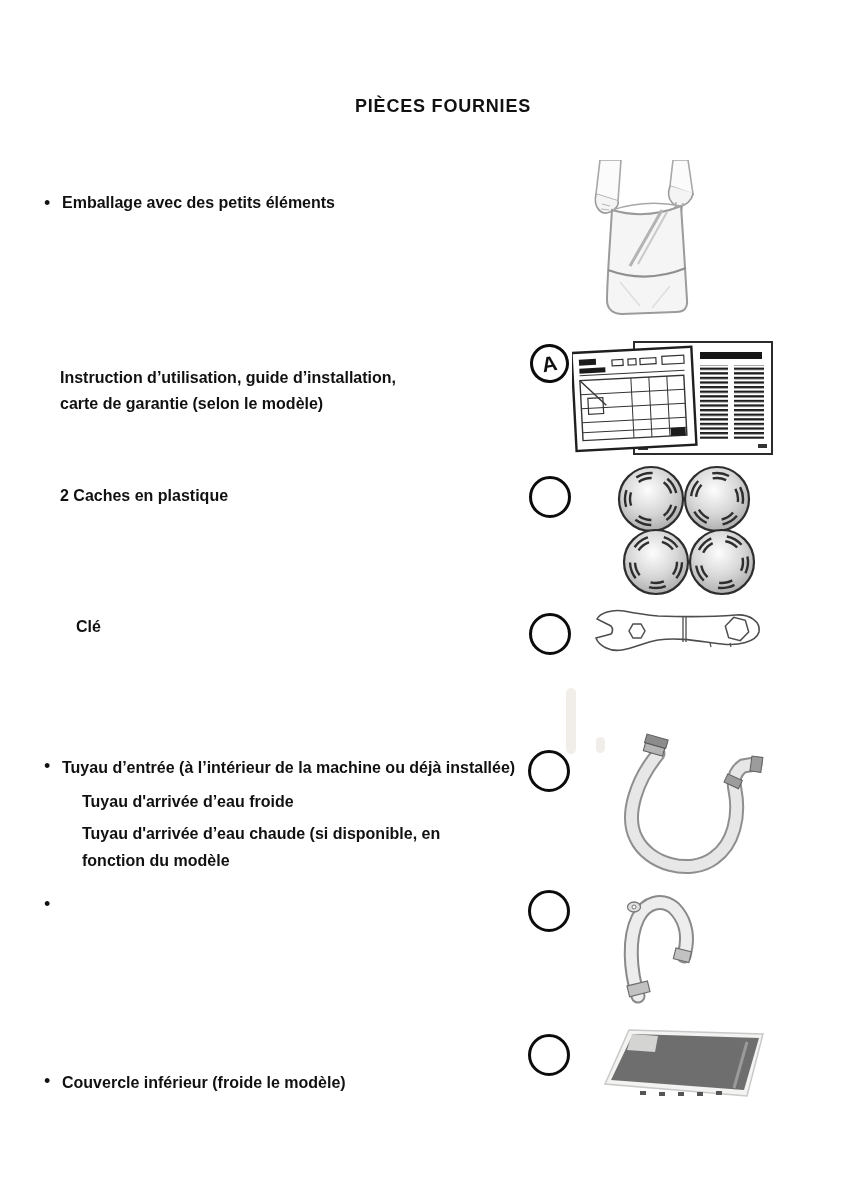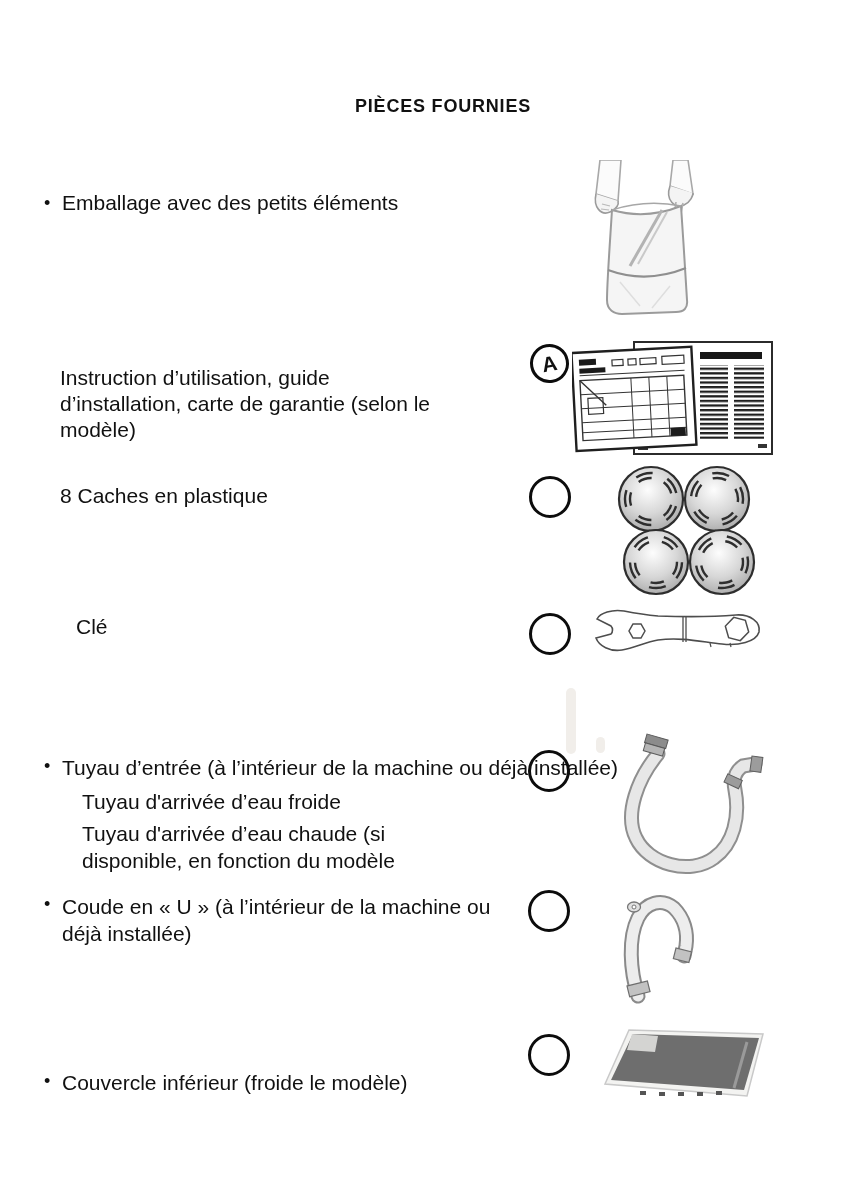--- a/index.html
+++ b/index.html
@@ -11,21 +11,21 @@
     font-family:"Liberation Sans","DejaVu Sans",sans-serif;
     color:#111;
     overflow:hidden;
   }
   .abs{position:absolute;}
   .doc-title{
     left:0;right:0;top:96px;
     text-align:center;
     font-size:18px;font-weight:bold;letter-spacing:0.8px;margin-left:44px;
   }
-  .body-text{font-size:21px;line-height:26px;}
+  .body-text{font-size:16px;line-height:26px;font-weight:bold;}
   .bullet{
     font-size:18px;line-height:26px;
   }
   .nowrap{white-space:nowrap;}
   .check-circle{
     width:36px;height:36px;
     border:3.2px solid #0c0c0c;
     border-radius:50%;
     background:transparent;
   }
@@ -110,21 +110,21 @@
         <rect x="9" y="38" width="104" height="60" fill="none" stroke="#333" stroke-width="1.4"></rect>
         <path d="M9,52 H113 M9,66 H113 M9,80 H113 M9,90 H113" stroke="#333" stroke-width="1"></path>
         <path d="M60,38 V98 M78,38 V98 M96,38 V98" stroke="#333" stroke-width="1"></path>
         <path d="M9,38 L34,64" stroke="#333" stroke-width="1.4"></path>
         <rect x="16" y="56" width="15" height="16" fill="none" stroke="#333" stroke-width="1.2"></rect>
         <rect x="97" y="90" width="15" height="8" fill="#1c1c1c"></rect>
       </g>
     </svg>
   </div>
 
-  <div class="abs body-text nowrap" style="left:60px;top:483px;">8 Caches en plastique</div>
+  <div class="abs body-text nowrap" style="left:60px;top:483px;">2 Caches en plastique</div>
   <div class="abs check-circle" style="left:529px;top:476px;"></div>
 
   <div class="abs" style="left:615px;top:462px;">
     <svg width="145" height="138" viewBox="0 0 145 138">
       <defs>
         <radialGradient id="capG" cx="45%" cy="36%" r="68%">
           <stop offset="0%" stop-color="#fdfdfd"></stop>
           <stop offset="55%" stop-color="#d7d7d7"></stop>
           <stop offset="100%" stop-color="#a9a9a9"></stop>
         </radialGradient>
@@ -185,21 +185,20 @@
       <g transform="translate(112,50) rotate(-65)">
         <rect x="0" y="0" width="9" height="16" fill="#9c9c9c" stroke="#5f5f5f" stroke-width="1"></rect>
       </g>
       <g transform="translate(140,24) rotate(8)">
         <rect x="0" y="0" width="11" height="15" fill="#9c9c9c" stroke="#5f5f5f" stroke-width="1"></rect>
       </g>
     </svg>
   </div>
 
   <span class="abs bullet" style="left:44px;top:891px;">•</span>
-  <div class="abs body-text" style="left:62px;top:893px;width:438px;line-height:27px;">Coude en « U » (à l’intérieur de la machine ou déjà installée)</div>
   <div class="abs check-circle" style="left:528px;top:890px;"></div>
 
   <div class="abs" style="left:600px;top:878px;">
     <svg width="120" height="130" viewBox="0 0 120 130">
       <path d="M38,118 C30,92 28,60 38,40 C46,24 62,20 74,30 C84,40 88,54 86,68 L84,78" fill="none" stroke="#8a8a8a" stroke-width="15" stroke-linecap="round"></path>
       <path d="M38,118 C30,92 28,60 38,40 C46,24 62,20 74,30 C84,40 88,54 86,68 L84,78" fill="none" stroke="#ededed" stroke-width="11" stroke-linecap="round"></path>
       <ellipse cx="34" cy="29" rx="6.5" ry="5" fill="#e0e0e0" stroke="#777" stroke-width="1.3"></ellipse>
       <circle cx="34" cy="29" r="2" fill="#ffffff" stroke="#777" stroke-width="1"></circle>
       <g transform="translate(27,108) rotate(-14)">
         <rect x="0" y="0" width="21" height="11" fill="#c2c2c2" stroke="#6e6e6e" stroke-width="1.2"></rect>

